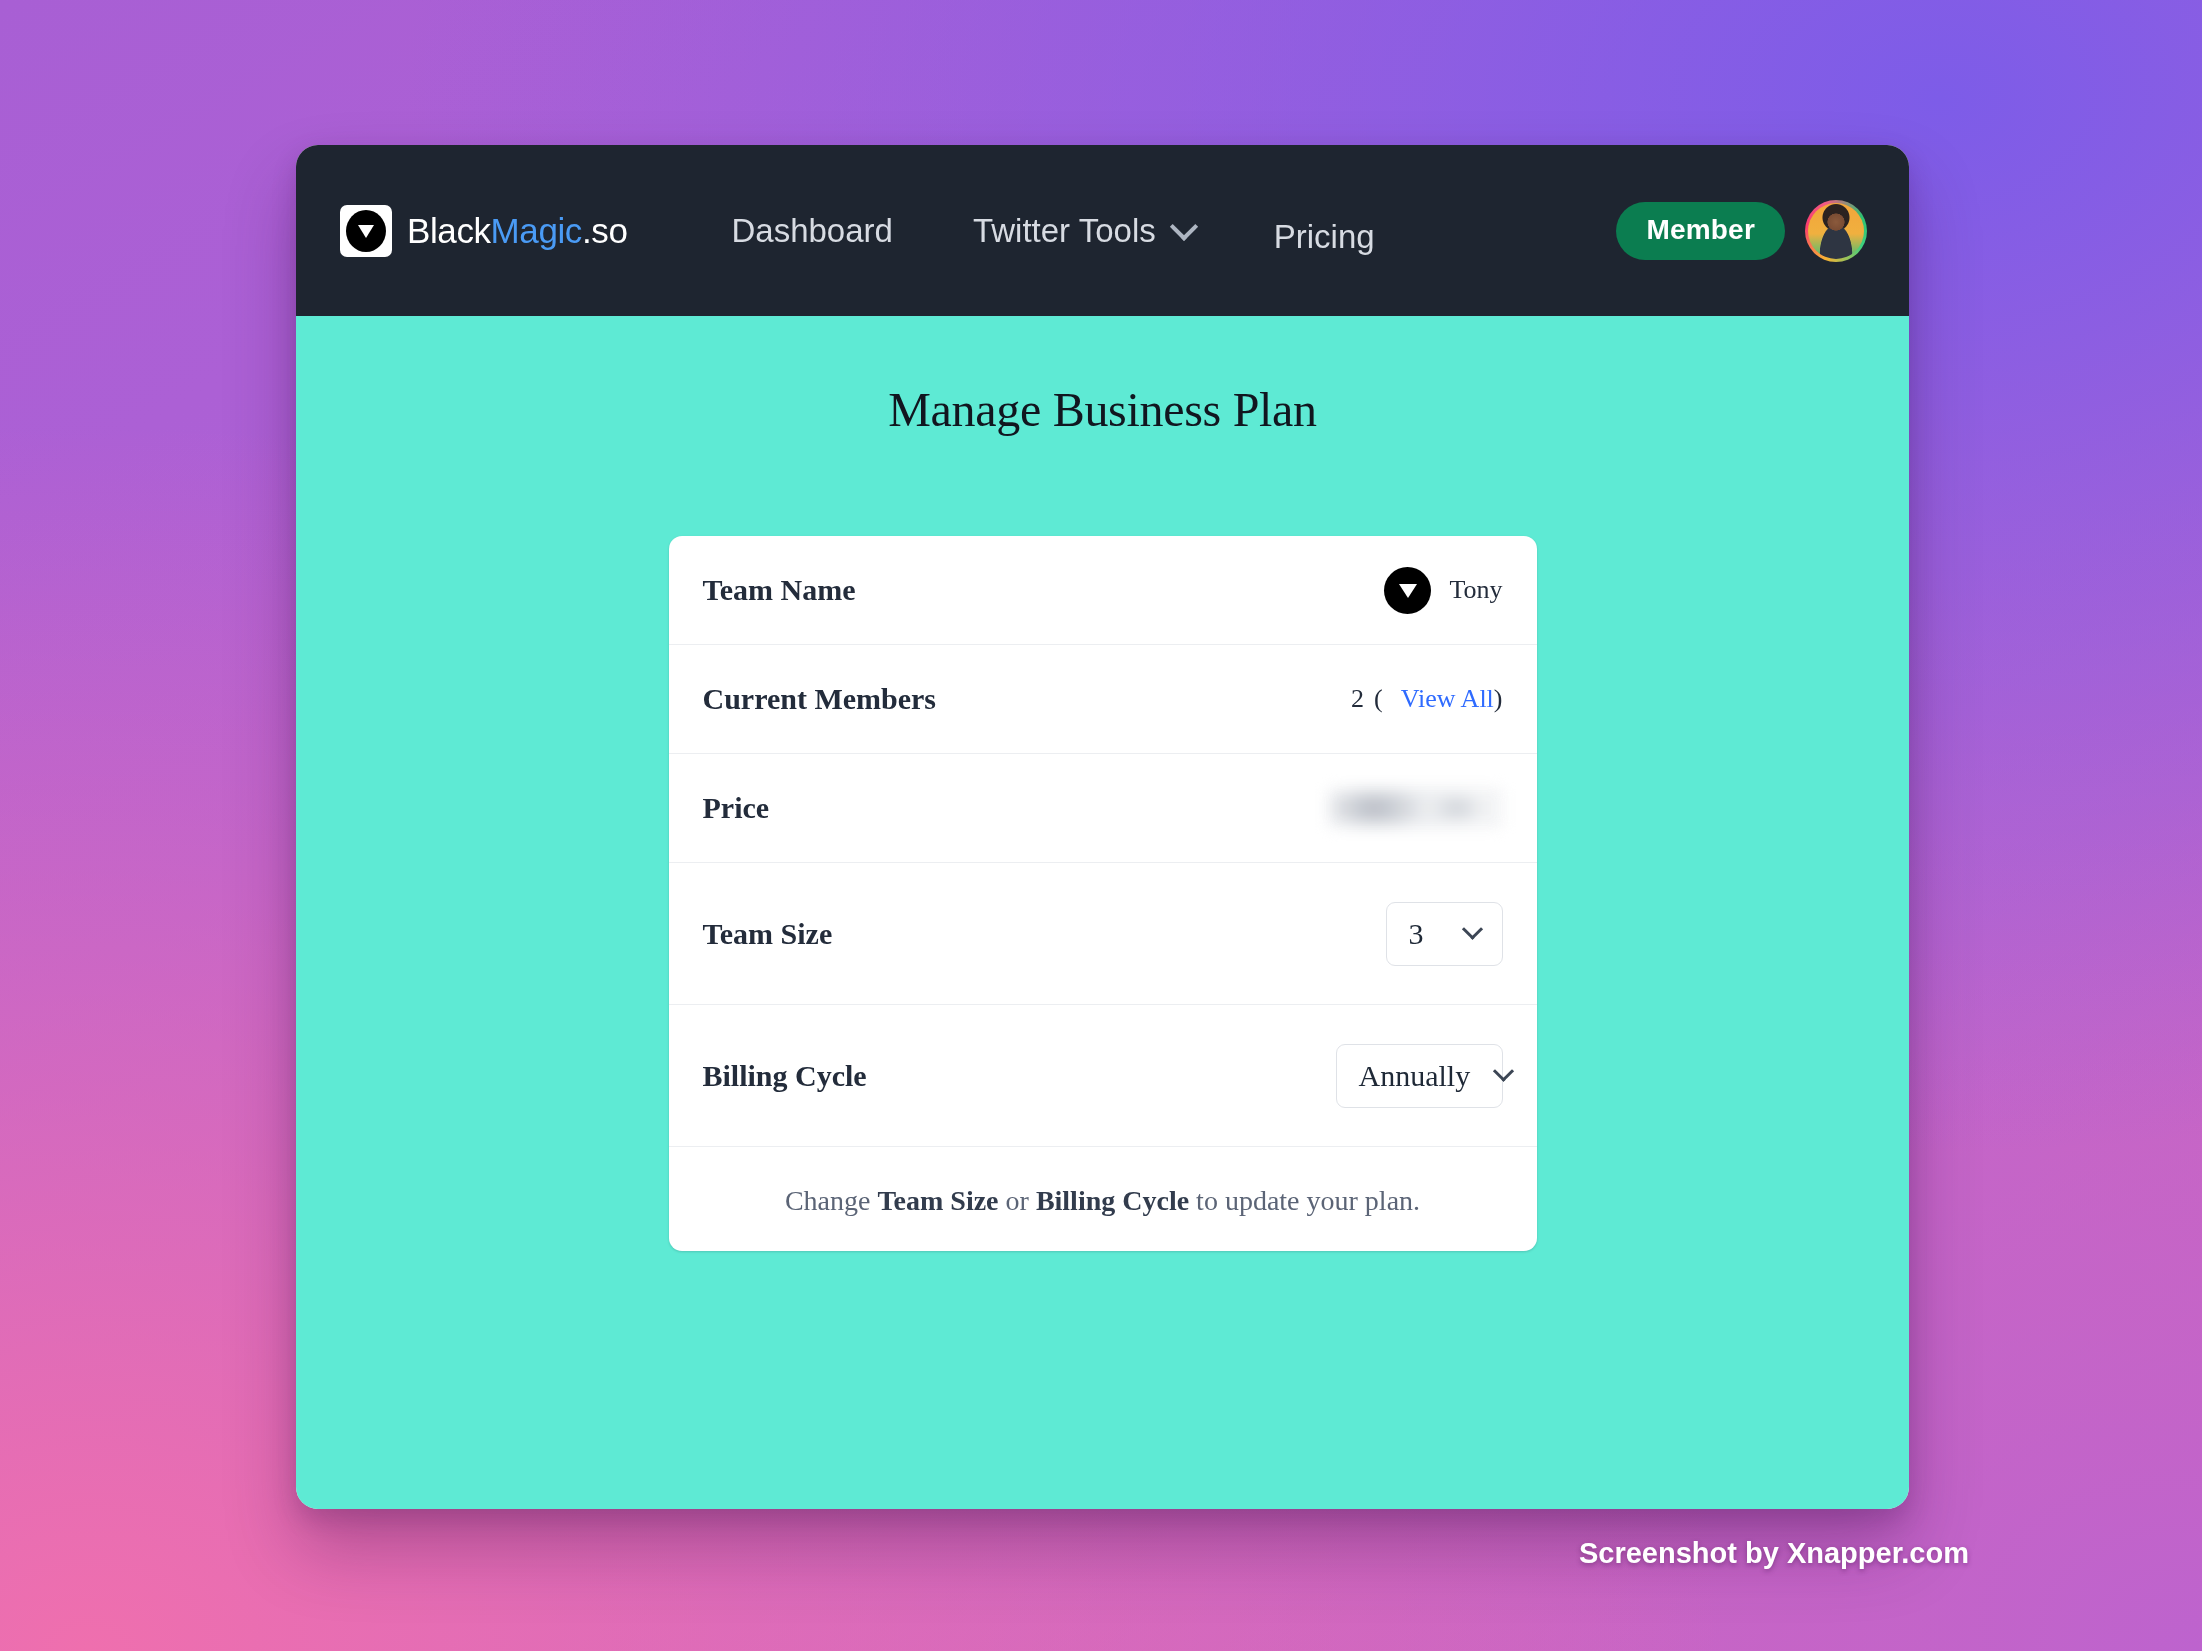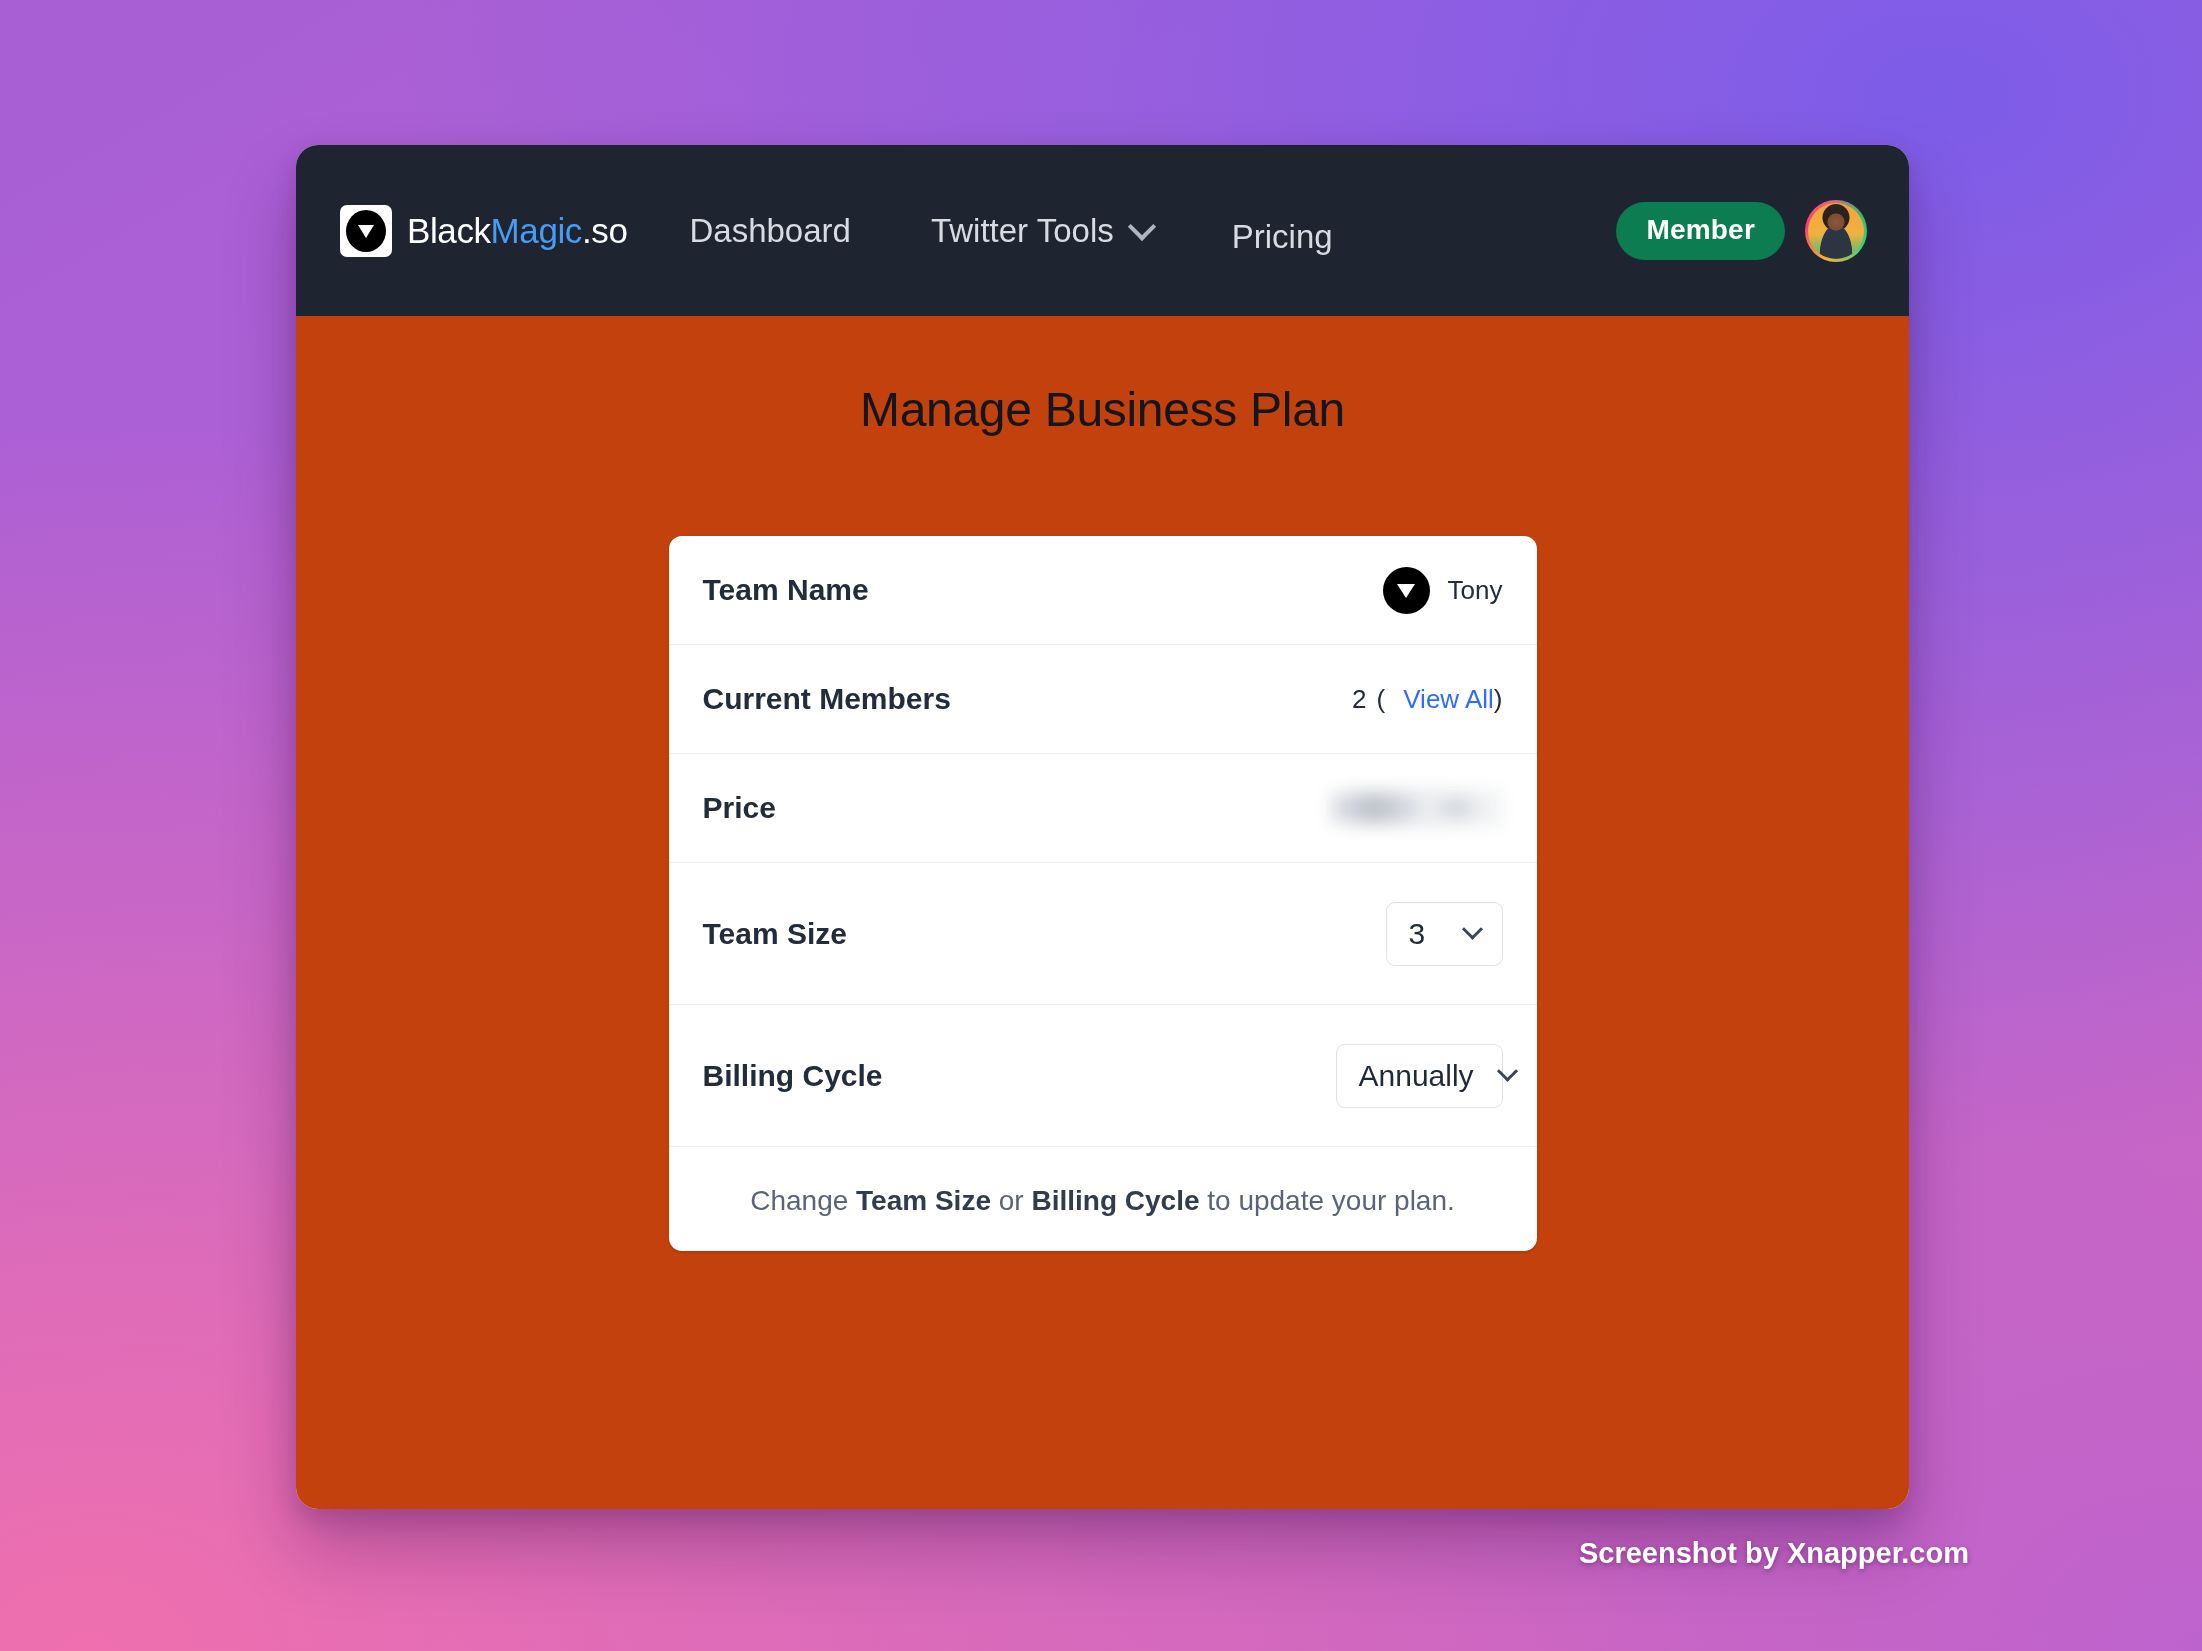--- a/index.html
+++ b/index.html
@@ -35,20 +35,21 @@
   }
 
   
   .navbar {
     height: 171px;
     background: #1e2530;
     display: flex;
     align-items: center;
     padding: 0 42px 0 44px;
     position: relative;
+    gap: 42px;
   }
 
   .brand {
     display: flex;
     align-items: center;
     gap: 15px;
     text-decoration: none;
   }
 
   .brand-mark {
@@ -148,22 +149,23 @@
       radial-gradient(circle at 50% 34%, #8b5a3c 0%, #7a4c33 18%, rgba(122,76,51,0) 19%),
       radial-gradient(ellipse at 50% 92%, #2e3542 0%, #2e3542 40%, rgba(46,53,66,0) 42%),
       radial-gradient(circle at 50% 26%, #2b2220 0%, #2b2220 26%, rgba(43,34,32,0) 28%),
       linear-gradient(180deg, #f3a53a 0%, #f0b03f 55%, #3fbf77 100%);
     overflow: hidden;
   }
 
   
   .page {
     height: calc(100% - 171px);
-    background: #c2410c;
+    background: #5eead4;
     padding-top: 66px;
+    font-family: Liberation Serif, serif;
   }
 
   .page-title {
     text-align: center;
     font-size: 48px;
     color: #11161f;
     letter-spacing: -0.3px;
   }
 
   .card {

